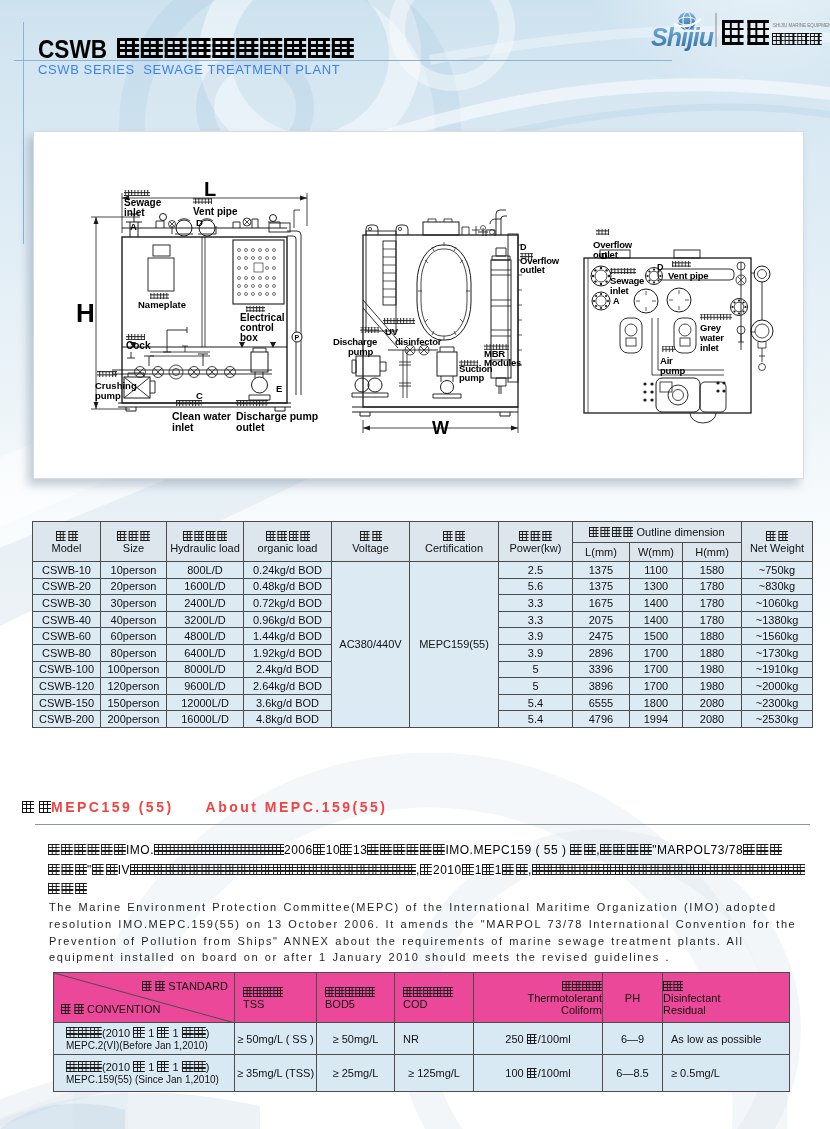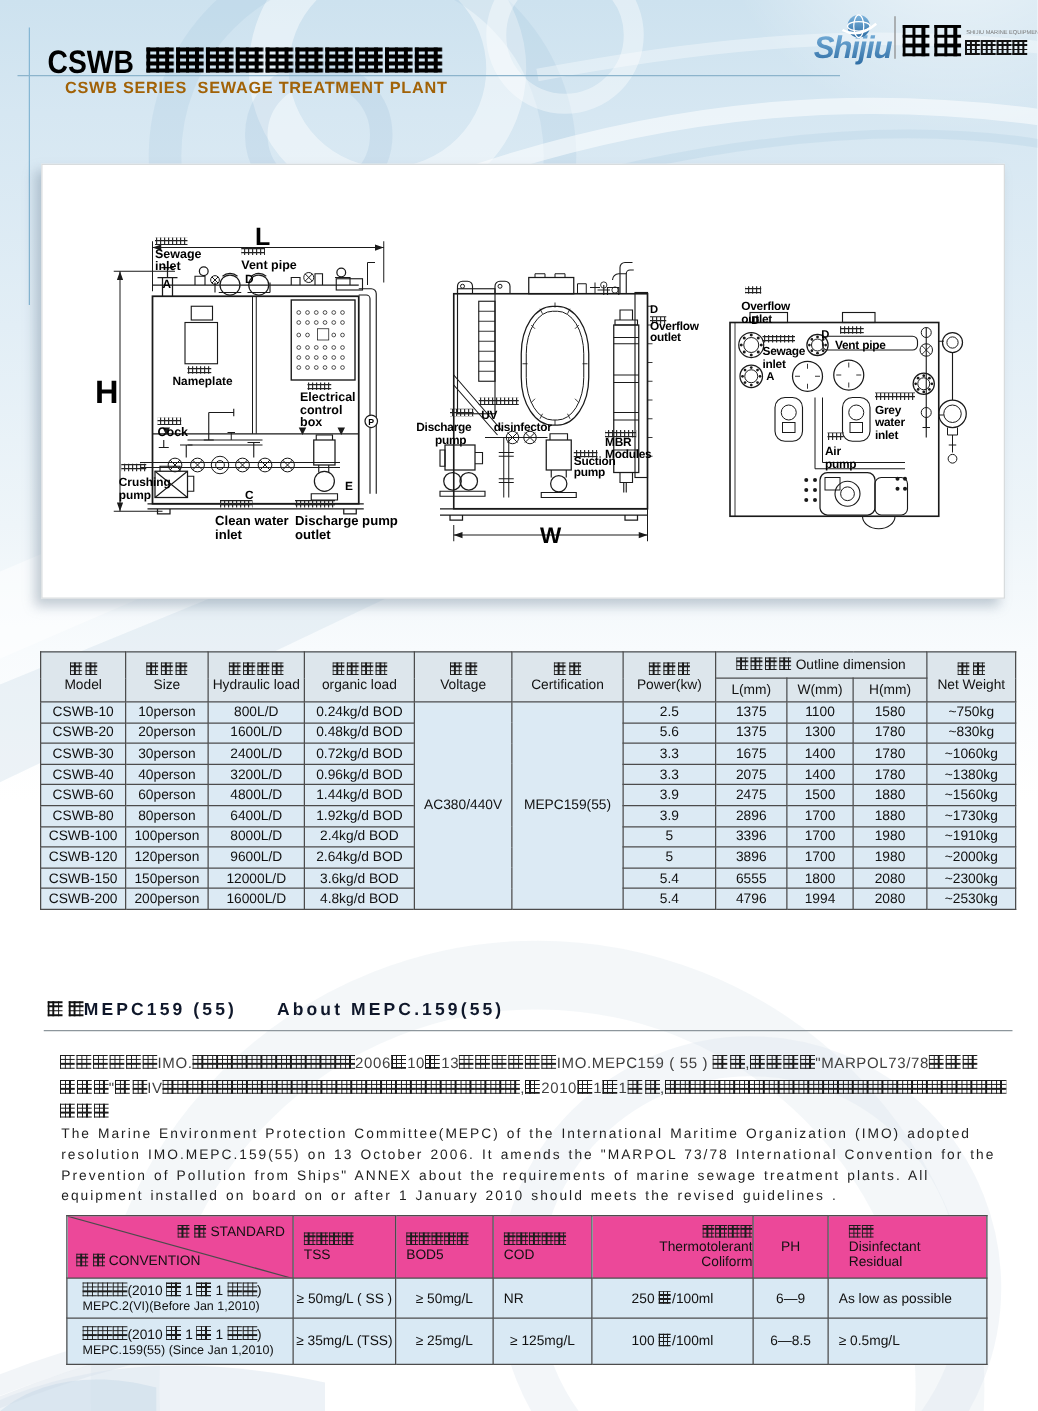--- a/index.html
+++ b/index.html
@@ -39,21 +39,21 @@
 </svg>
 
 <div class="abs" style="left:23px;top:22px;width:1px;height:222px;background:#86b7d4"></div>
 
 <div class="abs" style="left:14px;top:60px;width:658px;height:1px;background:#8cb4cc"></div>
 
 <div class="abs" style="left:38px;top:34px;font-size:26px;font-weight:bold;color:#000;transform:scaleX(.87);transform-origin:0 0">CSWB</div>
 
 <div class="abs" style="left:117px;top:38px"><span class="cT" style="width:237px;background-size:22px 20px"></span></div>
 
-<div class="abs" style="left:52px;top:62px;font-size:13px;font-weight:bold;color:#a16207;letter-spacing:0.6px">CSWB SERIES&nbsp; SEWAGE TREATMENT PLANT</div>
+<div class="abs" style="left:38px;top:62px;font-size:13px;font-weight:normal;color:#3b82f6;letter-spacing:0.6px">CSWB SERIES&nbsp; SEWAGE TREATMENT PLANT</div>
 
 <svg class="abs" style="left:630px;top:5px" width="200" height="55" viewBox="0 0 200 55">
 <defs>
       <linearGradient id="lg1" x1="0" y1="0" x2="0" y2="1">
 <stop offset="0" stop-color="#7db4dd"></stop>
         <stop offset="1" stop-color="#2e6da4"></stop>
       </linearGradient>
     </defs>
 <text x="21" y="41" font-family="Liberation Sans" font-size="25" font-style="italic" font-weight="bold" fill="url(#lg1)" letter-spacing="-1">Shijiu</text>
 <circle cx="57" cy="16" r="9" fill="url(#lg1)"></circle>
@@ -592,25 +592,25 @@
         <td>4.8kg/d BOD</td>
         <td>5.4</td>
         <td>4796</td>
         <td>1994</td>
         <td>2080</td>
         <td>~2530kg</td>
       </tr>
 </tbody>
   </table>
 
-<div class="abs" style="left:38px;top:799px;font-size:14px;font-weight:bold;color:#0f172a;letter-spacing:2.5px"><span class="c14" style="width:29px"></span>MEPC159 (55)&nbsp;&nbsp;&nbsp;&nbsp;&nbsp;About MEPC.159(55)</div>
+<div class="abs" style="left:22px;top:799px;font-size:14px;font-weight:bold;color:#ef4444;letter-spacing:2.5px"><span class="c14" style="width:29px"></span>MEPC159 (55)&nbsp;&nbsp;&nbsp;&nbsp;&nbsp;About MEPC.159(55)</div>
 
 <div class="abs" style="left:35px;top:824px;width:775px;height:1px;background:#8d969c"></div>
 
-<div class="abs" style="left:48px;top:841px;width:765px;font-size:12px;color:#404040;line-height:19.5px;letter-spacing:0.5px">
+<div class="abs" style="left:48px;top:841px;width:765px;font-size:12px;color:#000000;line-height:19.5px;letter-spacing:0.5px">
 <span class="c12" style="width:78px"></span>IMO.<span class="c12" style="width:130px"></span>2006<span class="c12" style="width:13px"></span>10<span class="c12" style="width:13px"></span>13<span class="c12" style="width:78px"></span>IMO.MEPC159 ( 55 ) <span class="c12" style="width:26px"></span>,<span class="c12" style="width:52px"></span>"MARPOL73/78<span class="c12" style="width:39px"></span><br>
 <span class="c12" style="width:39px"></span>"<span class="c12" style="width:26px"></span>IV<span class="c12" style="width:286px"></span>,<span class="c12" style="width:13px"></span>2010<span class="c12" style="width:13px"></span>1<span class="c12" style="width:13px"></span>1<span class="c12" style="width:26px"></span>,<span class="c12" style="width:273px"></span><br>
 <span class="c12" style="width:39px"></span><span style="display:inline-block;width:12px"></span>
 </div>
 
 <div class="abs" style="left:49px;top:899px;width:760px;font-size:11px;color:#1f1f1f;line-height:16.8px;letter-spacing:1.6px;word-spacing:1px">
 The Marine Environment Protection Committee(MEPC) of the International Maritime Organization (IMO) adopted resolution IMO.MEPC.159(55) on 13 October 2006. It amends the "MARPOL 73/78 International Convention for the Prevention of Pollution from Ships" ANNEX about the requirements of marine sewage treatment plants. All equipment installed on board on or after 1 January 2010 should meets the revised guidelines .
 </div>
 
 <table class="abs" style="left:53px;top:972px;width:736px;table-layout:fixed;background:#d9e9f4">
@@ -632,21 +632,21 @@
             <line x1="0" y1="0" x2="181" y2="50" stroke="#4c4c4c" stroke-width="1"></line>
           </svg>
   <div style="position:absolute;right:6px;top:7px;font-size:11px"><span class="c11" style="width:23px"></span> STANDARD</div>
   <div style="position:absolute;left:7px;bottom:7px;font-size:11px"><span class="c11" style="width:23px"></span> CONVENTION</div>
  </td>
  <td style="text-align:left;padding-left:8px"><span class="c11" style="width:40px"></span><br>TSS</td>
  <td style="text-align:left;padding-left:8px"><span class="c11" style="width:50px"></span><br>BOD5</td>
  <td style="text-align:left;padding-left:8px"><span class="c11" style="width:50px"></span><br>COD</td>
  <td style="text-align:right;padding-left:8px"><span class="c11" style="width:40px"></span><br>Thermotolerant<br>Coliform</td>
  <td>PH</td>
- <td style="text-align:left;padding-left:16px"><span class="c11" style="width:20px"></span><br>Disinfectant<br>Residual</td>
+ <td style="text-align:left;padding-left:0"><span class="c11" style="width:20px"></span><br>Disinfectant<br>Residual</td>
 </tr>
 
 <tr style="height:32px">
  <td style="text-align:left;padding-left:12px"><span class="c12" style="width:36px"></span>(2010 <span class="c12" style="width:12px"></span> 1 <span class="c12" style="width:12px"></span> 1 <span class="c12" style="width:24px"></span>)<br><span style="font-size:10px">MEPC.2(VI)(Before Jan 1,2010)</span></td>
  <td>≥ 50mg/L ( SS )</td>
  <td>≥ 50mg/L</td>
  <td style="text-align:left;padding-left:8px">NR</td>
  <td>250 <span class="c11" style="width:11px"></span>/100ml</td>
  <td>6—9</td>
  <td style="text-align:left;padding-left:8px">As low as possible</td>

